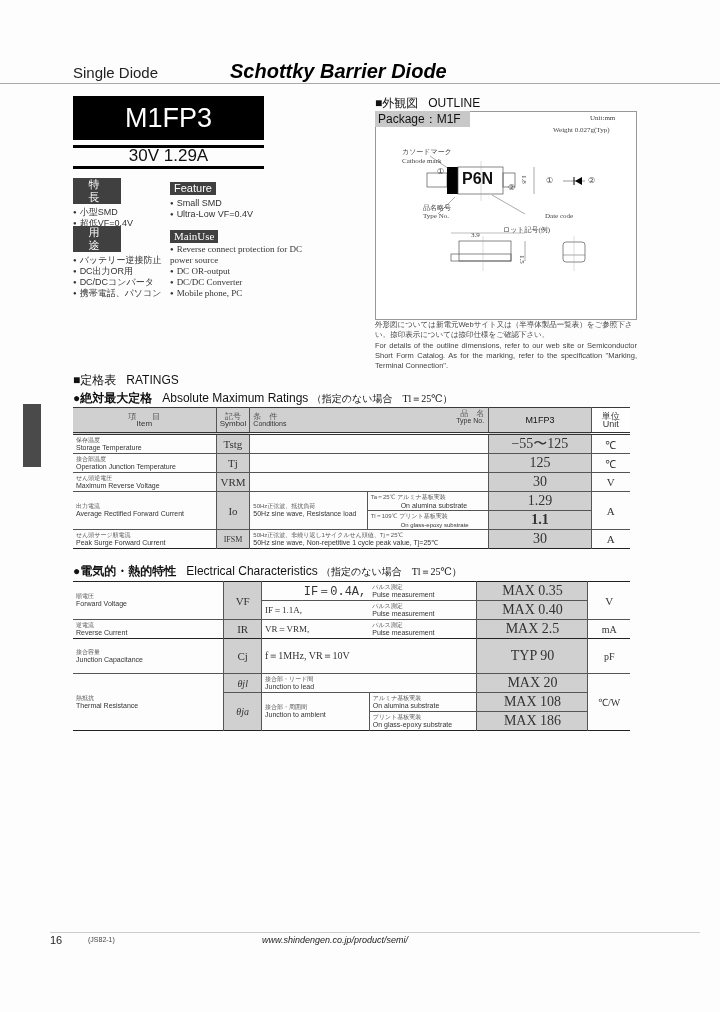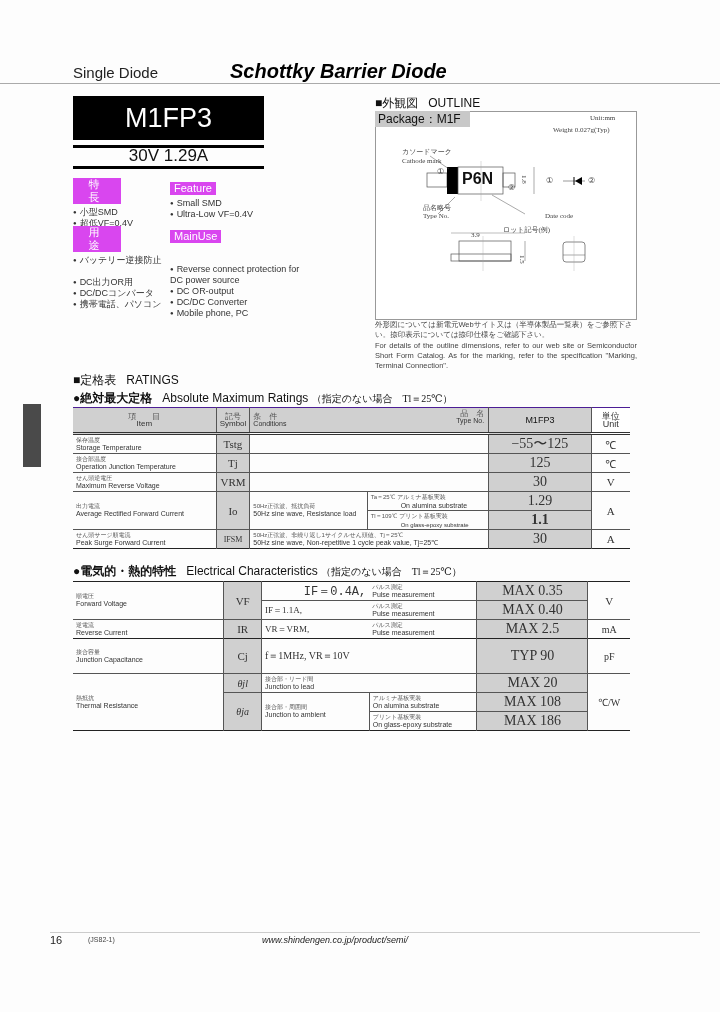--- a/index.html
+++ b/index.html
@@ -5,21 +5,21 @@
   html,body{margin:0;padding:0;}
   body{width:720px;height:1012px;background:#fdfdfd;position:relative;overflow:hidden;font-family:"Liberation Sans",sans-serif;color:#111;}
   .abs{position:absolute;}
   .serif{font-family:"Liberation Serif","DejaVu Serif",serif;}
   .hdr-left{left:73px;top:64px;font-size:15px;color:#222;}
   .hdr-right{left:230px;top:60px;font-size:20px;font-weight:bold;font-style:italic;color:#000;text-align:center;}
   .hdr-rule{left:0;top:83px;width:720px;height:1px;background:#aaa;}
   .part-box{left:73px;top:96px;width:191px;height:44px;background:#000;color:#fff;font-size:27px;text-align:center;line-height:44px;}
   .rule-thick{left:73px;height:3px;width:191px;background:#000;}
   .rating{left:73px;top:148px;width:191px;text-align:center;font-size:17px;}
-  .tag{background:#d946ef;color:#fff;font-size:11px;line-height:13px;padding:0 4px;display:inline-block;}
+  .tag{background:#404040;color:#fff;font-size:11px;line-height:13px;padding:0 4px;display:inline-block;}
   .tag-jp{letter-spacing:6px;width:40px;text-align:center;}
   .li{font-size:9px;color:#333;line-height:11px;white-space:nowrap;}
   .li::before{content:"\25CF";font-size:6px;margin-right:3px;vertical-align:1px;}
   .sec-title{font-size:12px;color:#111;}
   .outline-box{left:375px;top:111px;width:260px;height:207px;border:1px solid #999;background:#fff;}
   .pkg{left:375px;top:111px;width:92px;height:16px;background:#c8c8c8;font-size:12px;line-height:16px;padding-left:3px;}
   .small-serif{font-family:"Liberation Serif",serif;font-size:7px;color:#444;}
   .note{font-size:7.5px;color:#444;line-height:10px;}
   table{border-collapse:collapse;position:absolute;font-size:7px;}
   td{padding:0 3px;vertical-align:middle;}
@@ -54,27 +54,27 @@
 </div>
 <div class="abs" style="left:170px;top:178px;">
   <span class="tag">Feature</span>
   <div class="li" style="margin-top:2px;">Small SMD</div>
   <div class="li">Ultra-Low VF=0.4V</div>
 </div>
 
 <div class="abs" style="left:73px;top:226px;">
   <span class="tag tag-jp">用 途</span>
   <div class="li" style="margin-top:2px;">バッテリー逆接防止</div>
-  <div class="li" style="margin-top:11px;">DC出力OR用</div>
+  <div class="li" style="">DC出力OR用</div>
   <div class="li">DC/DCコンバータ</div>
   <div class="li">携帯電話、パソコン</div>
 </div>
-<div class="abs" style="left:170px;top:226px;width:150px;">
+<div class="abs" style="left:170px;top:226px;width:150px;font-family:Liberation Serif, serif;">
   <span class="tag">MainUse</span>
-  <div class="li" style="margin-top:20px;white-space:normal;width:140px;">Reverse connect protection for DC power source</div>
+  <div class="li" style="margin-top:0;white-space:normal;width:140px;">Reverse connect protection for DC power source</div>
   <div class="li">DC OR-output</div>
   <div class="li">DC/DC Converter</div>
   <div class="li">Mobile phone, PC</div>
 </div>
 
 <div class="abs sec-title" style="left:375px;top:95px;">
   <span>■外観図</span>&nbsp;&nbsp;
   <span>OUTLINE</span>
 </div>
 <div class="abs outline-box"></div>

